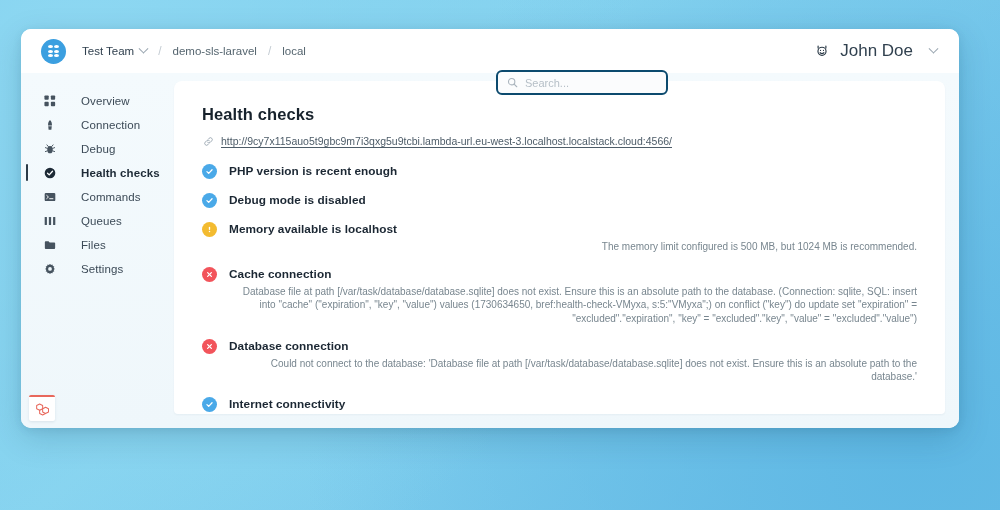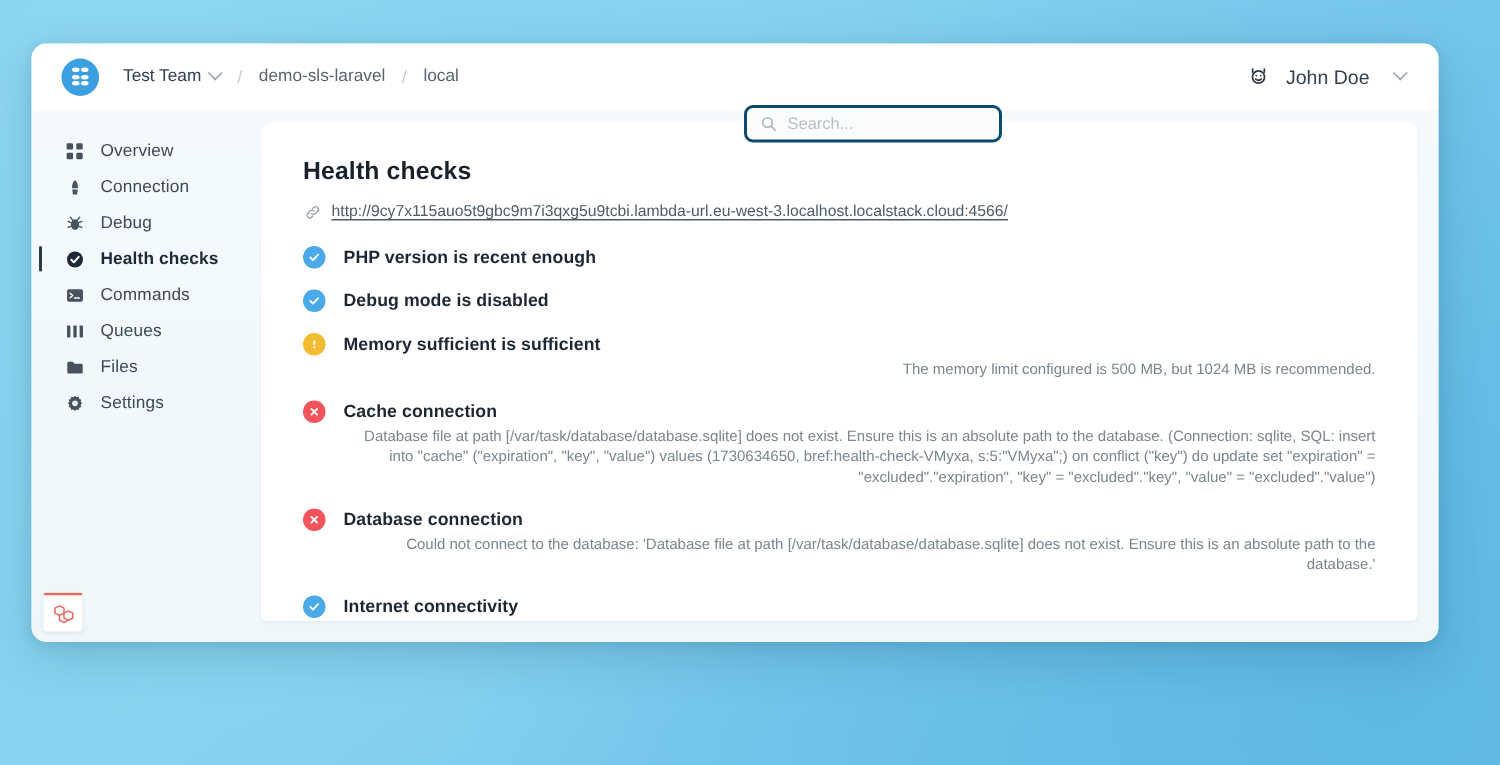--- a/index.html
+++ b/index.html
@@ -119,21 +119,21 @@
   }
   .search-wrap input::placeholder { color: #b6bfc7; }
 
   .topbar-right {
     margin-left: auto;
     display: flex;
     align-items: center;
     gap: 11px;
   }
   .user-name {
-    font-size: 13px;
+    font-size: 17px;
     color: #31414f;
   }
 
   
   .app-body {
     flex: 1 1 auto;
     display: flex;
     background: linear-gradient(180deg,#f4fafd 0%, #eff7fb 100%);
     position: relative;
     min-height: 0;
@@ -150,21 +150,21 @@
     display: flex;
     align-items: center;
     height: 23px;
     margin-bottom: 1px;
     padding-left: 22px;
     font-size: 11.5px;
     color: #3c4a57;
     position: relative;
     cursor: pointer;
   }
-  .nav-item .nav-label { margin-left: 11px; letter-spacing: .1px; }
+  .nav-item .nav-label { margin-left: 25px; letter-spacing: .1px; }
   .nav-item.active .nav-label { font-weight: bold; color: #1d2a36; }
   .nav-item.active::before {
     content: "";
     position: absolute;
     left: 5px; top: 3px;
     width: 2px; height: 17px;
     background: #2b3a47;
     border-radius: 1px;
   }
   .nav-icon {
@@ -473,21 +473,21 @@
             </div>
 
             <div class="check">
               <span class="status-dot status-warn">
                 <svg width="9" height="9" viewBox="0 0 12 12" fill="#ffffff">
                     <rect x="5.1" y="2.4" width="1.8" height="4.3" rx="0.9"></rect>
                     <circle cx="6" cy="8.7" r="1"></circle>
                   </svg>
               </span>
               <div class="check-body">
-                <div class="check-title">Memory sufficient is sufficient</div>
+                <div class="check-title">Memory available is localhost</div>
                 <div class="check-desc">The memory limit configured is 500 MB, but 1024 MB is recommended.</div>
               </div>
             </div>
 
             <div class="check">
               <span class="status-dot status-fail">
                 <svg width="9" height="9" viewBox="0 0 12 12" fill="none" stroke="#ffffff" stroke-width="1.7" stroke-linecap="round">
                     <path d="M3.5 3.5 L8.5 8.5"></path>
                     <path d="M8.5 3.5 L3.5 8.5"></path>
                   </svg>

